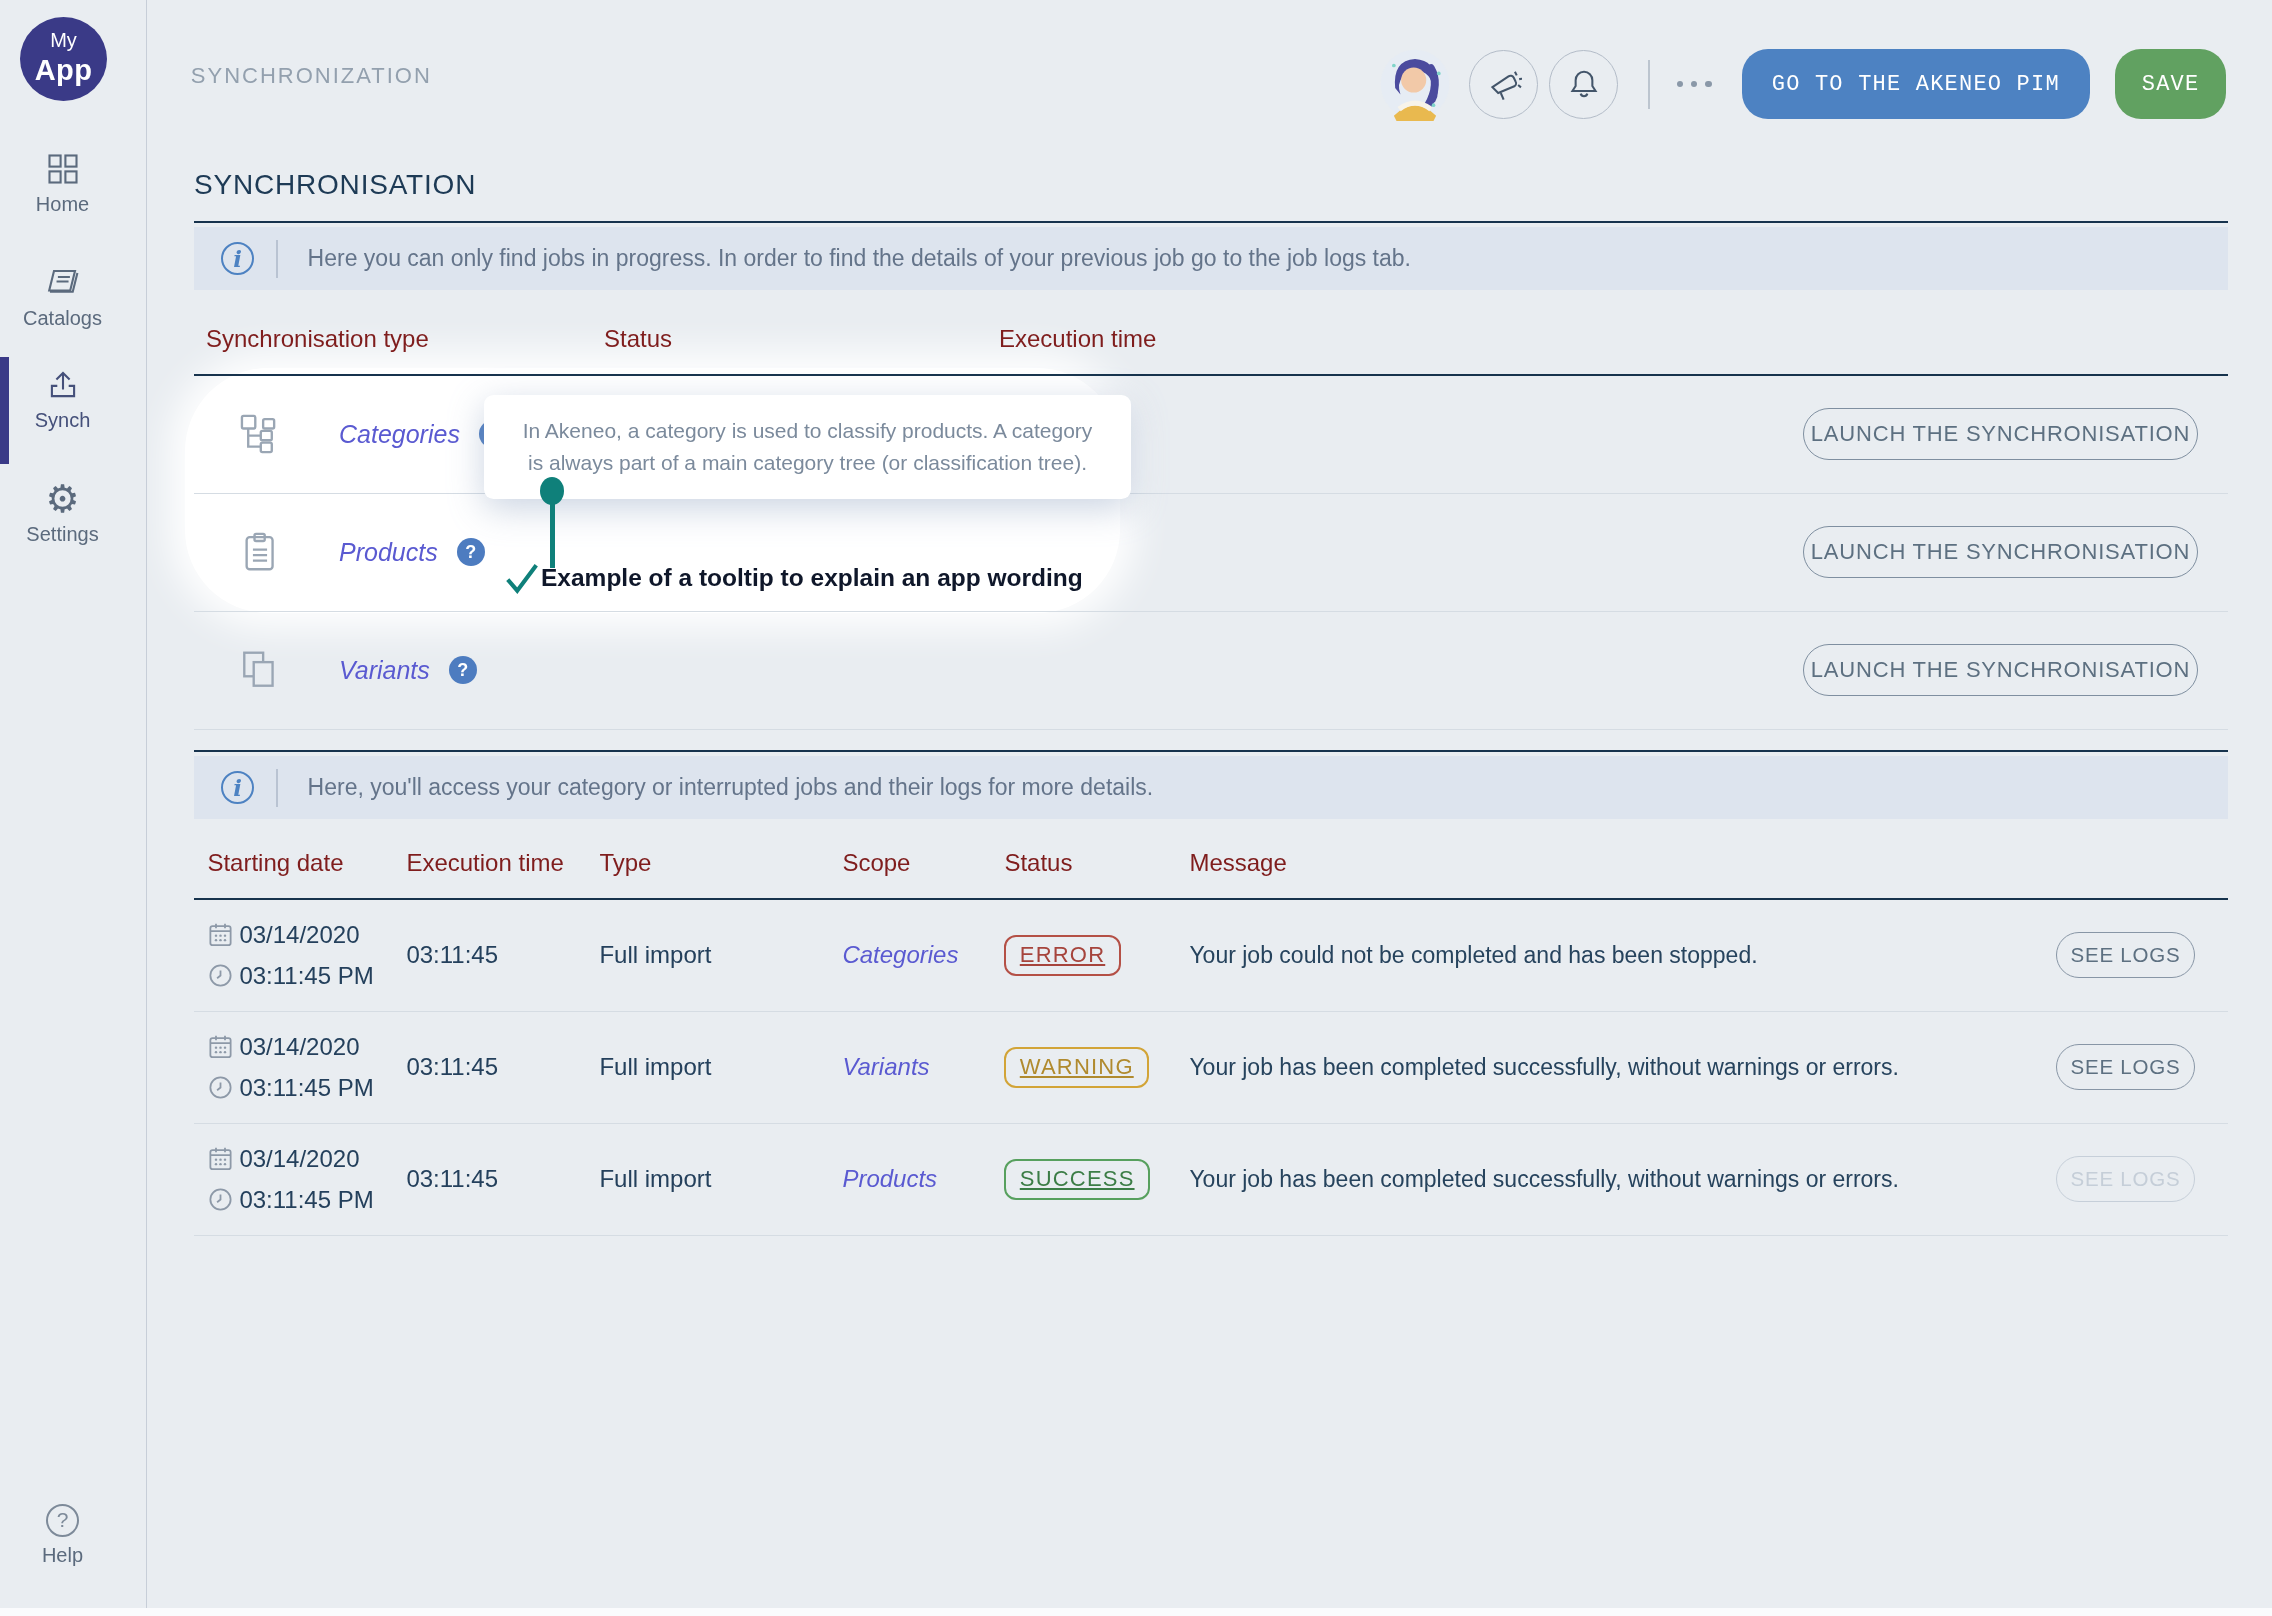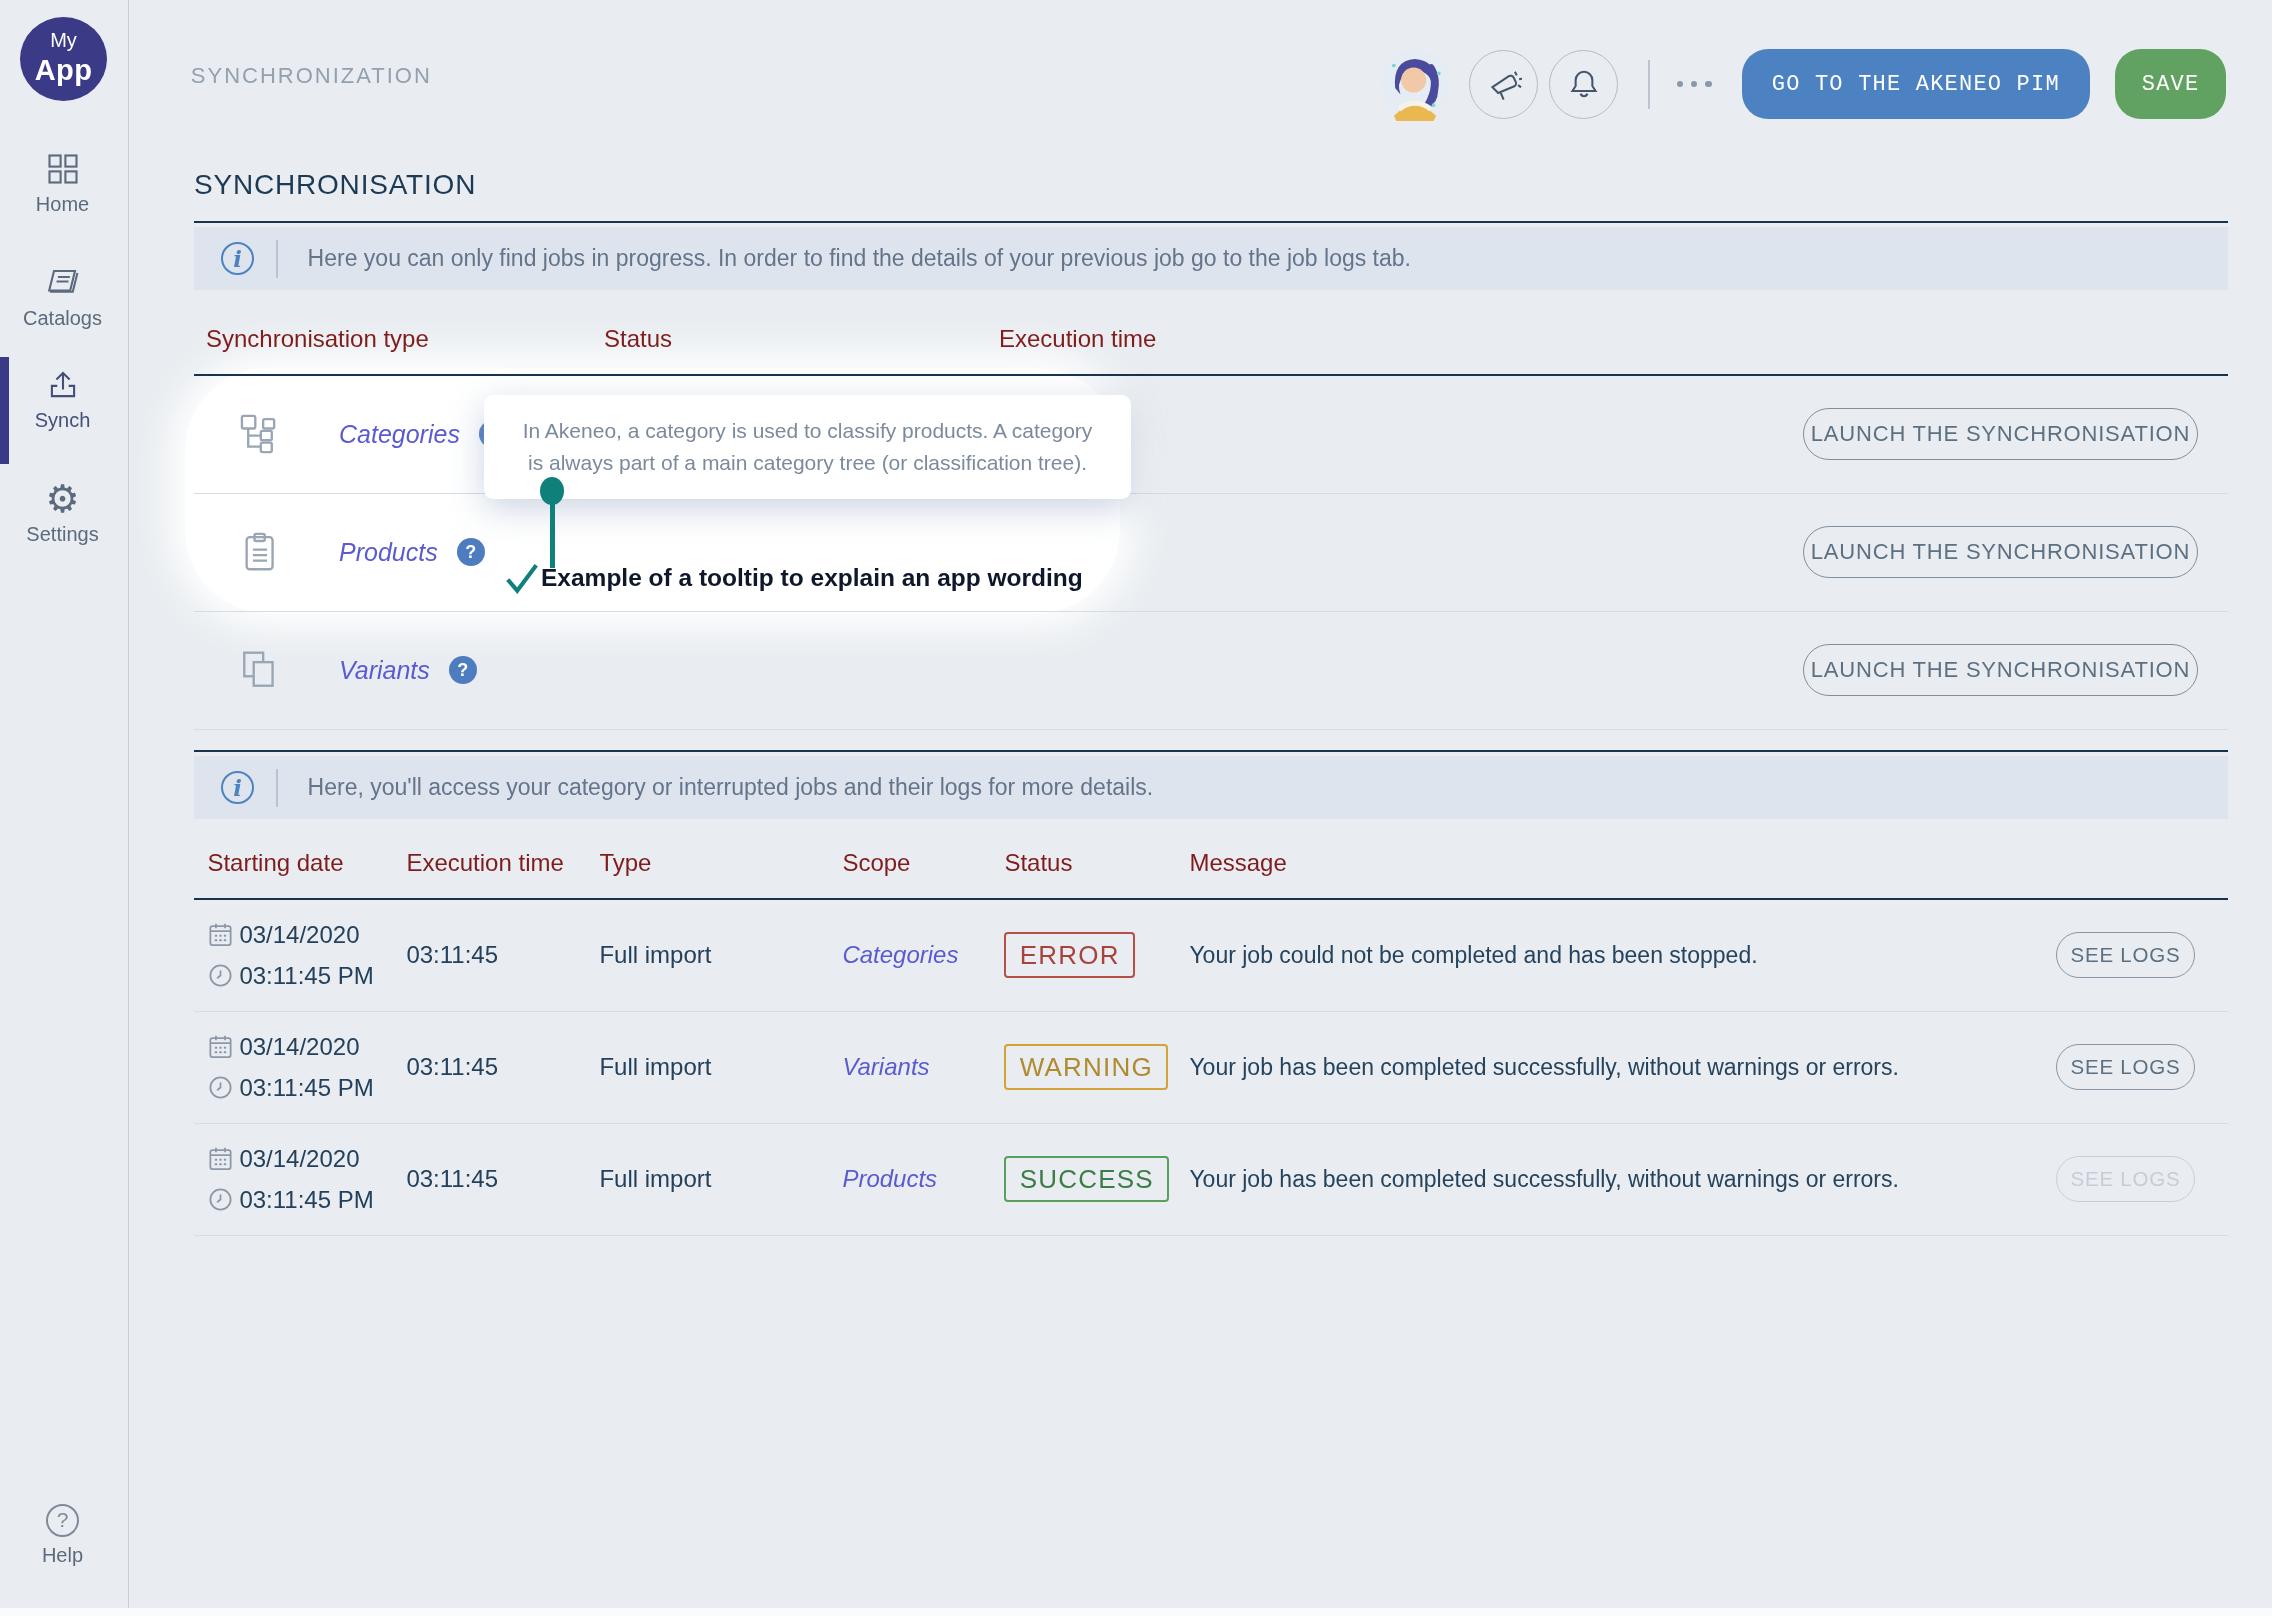--- a/index.html
+++ b/index.html
@@ -2,21 +2,21 @@
 <html style="font-size:12.6px"><head>
 <meta charset="utf-8">
 <style>
   * { margin:0; padding:0; box-sizing:border-box; }
   html,body { width:2273px; height:1616px; }
   body { font-family:"Liberation Sans", sans-serif; background:#e9edf1; overflow:hidden; }
 
   .page { position:relative; width:2273px; height:1616px; background:#e9edf1; }
 
   
-  .sidebar { position:absolute; left:0; top:0; bottom:0; width:129px; background:#e9edf1;
+  .sidebar { position:absolute; left:0; top:0; bottom:0; width:147px; background:#e9edf1;
              border-right:1.6px solid #c7ced8; z-index:5;padding-left:44px; }
   .logo { position:absolute; top:17.4px; left:20px; width:87px; height:84px; border-radius:50%;
           background:#3a3a87; color:#fff; text-align:center; }
   .logo .my  { font-size:20px; margin-top:12px; font-weight:400; }
   .logo .app { font-size:29px; font-weight:700; margin-top:1.6px; letter-spacing:0.4px; }
   .nav-item { position:absolute; left:0; width:125px; text-align:center; color:#5b6a7d; cursor:pointer; }
   .nav-item .nav-icon { display:flex; justify-content:center; align-items:center; height:38px; }
   .nav-item .nav-icon svg { width:36px; height:36px; stroke:#5b6a7d; fill:none; stroke-width:1.4; }
   .nav-item .nav-label { font-size:20px; margin-top:4.7px; }
   .nav-item.active .nav-label, .nav-item.active .nav-icon svg { color:#45507a; stroke:#45507a; }
@@ -96,22 +96,22 @@
   .history-title { margin-top:66px; }
   .hist-grid { display:grid; grid-template-columns:199px 193px 243px 162px 185px 1fr 170px;
                padding-left:13.4px; }
   .hist-head { padding-top:30px; padding-bottom:20.5px; border-bottom:2.4px solid #17334d; }
   .hist-row { height:112px; align-items:center; border-bottom:1.6px solid #d5dce3; }
   .date-cell { display:flex; flex-direction:column; gap:12.6px; }
   .date-line { display:flex; align-items:center; gap:5px; font-size:24px; color:#24405c; }
   .date-line svg { width:27px; height:27px; stroke:#8d99a8; fill:none; stroke-width:1.6; }
   .cell-text { font-size:24px; color:#24405c; }
   .scope-link { font-size:24px; font-style:italic; color:#5a5ad1; cursor:pointer; }
-  .badge { display:inline-block; border:2px solid; border-radius:4px; padding:5.5px 13.4px;
-           font-size:26px; letter-spacing:1.2px; font-weight:500; }
+  .badge { display:inline-block; border:2px solid; border-radius:12px; padding:5.5px 13.4px;
+           font-size:22px; letter-spacing:1.2px; font-weight:500;text-decoration:underline; }
   .badge-error   { color:#a6443c; border-color:#b45046; }
   .badge-warning { color:#b08a2e; border-color:#d2a437; }
   .badge-success { color:#3c7d46; border-color:#57a05e; }
   .msg-text { font-size:23px; color:#26435d; padding-right:24px; }
   .seelogs-btn { justify-self:end; width:139px; height:46px; margin-right:33px;
                  border:1.6px solid #8896a6; border-radius:24px; background:transparent;
                  color:#5d7081; font-size:20.5px; letter-spacing:0.8px; cursor:pointer; font-family:inherit; }
   .seelogs-btn.disabled { border-color:#c6cfd9; color:#c5ced8; cursor:default; }
 
   .bottom-strip { position:absolute; left:0; right:0; bottom:0; height:8px; background:#fafbfd; z-index:6; }

